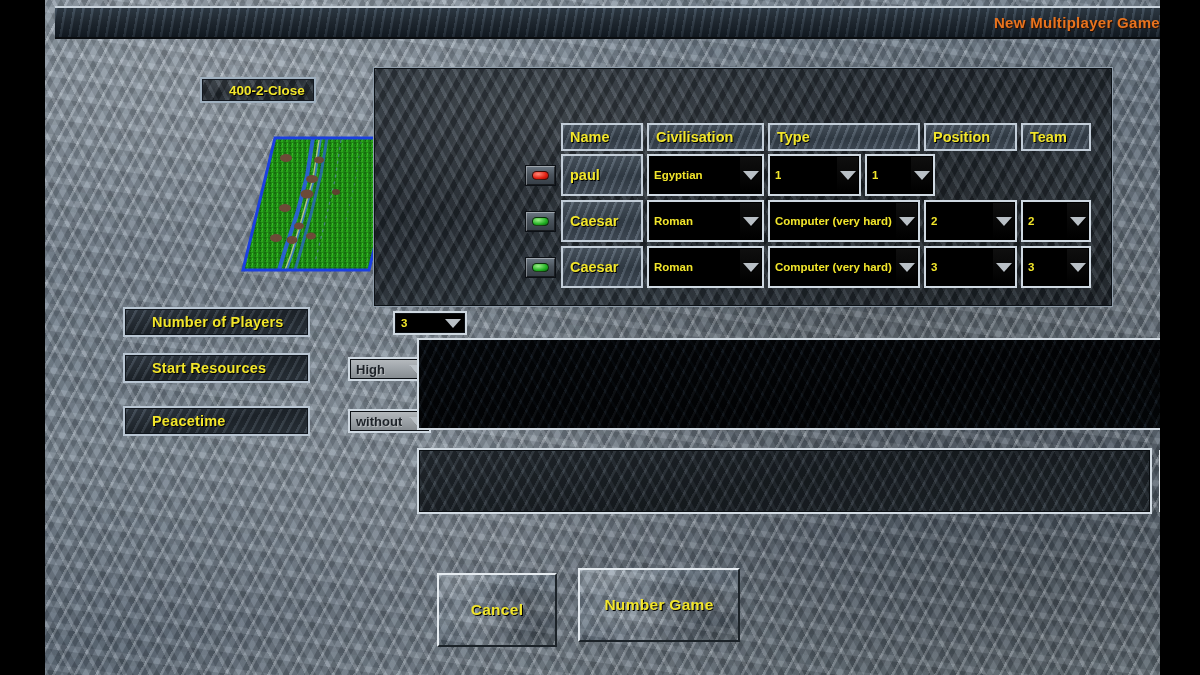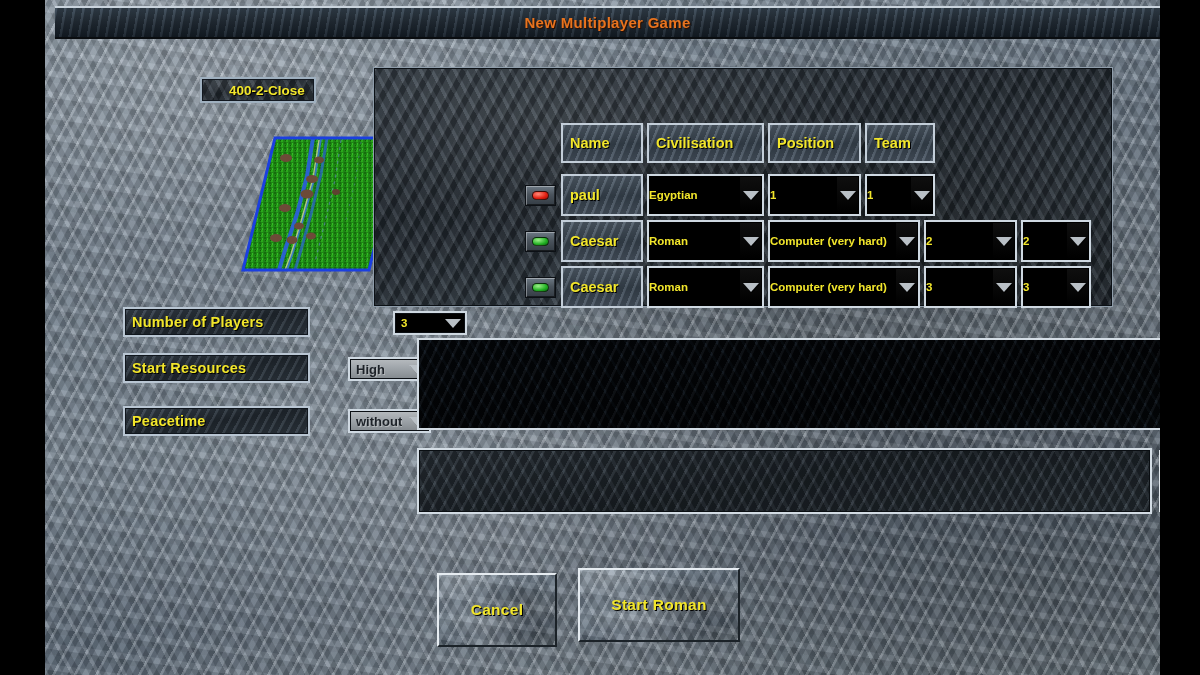--- a/index.html
+++ b/index.html
@@ -36,21 +36,21 @@
   
   #window {
     position: absolute; left: 45px; top: 0px;
     width: 1115px; height: 675px;
     overflow: hidden;
   }
   #titlebar {
     position: absolute; left: 10px; top: 6px; width: 1105px; height: 33px;
     border-top: 2px solid #c9d3dc;
     border-bottom: 2px solid #0a0d10;
-    display: flex; align-items: center; justify-content: center;
+    display: flex; align-items: center; justify-content: flex-end;
     background-color: #2e3a46;
     background-image:
       repeating-linear-gradient(100deg, rgba(255,255,255,.05) 0px, rgba(255,255,255,.05) 2px, rgba(0,0,0,.25) 3px, rgba(0,0,0,.25) 9px),
       linear-gradient(180deg, #3b4a58 0%, #27323d 50%, #16202a 100%);
   }
   #title-text {
     color: #e8731e; font-size: 15px; font-weight: bold;
     letter-spacing: .3px;
     text-shadow: 1px 1px 0 #2a1003;
   }
@@ -80,21 +80,21 @@
 
   
   .opt-row { position: absolute; left: 78px; height: 30px; }
   .opt-label {
     position: absolute; left: 0; top: 0; width: 187px; height: 30px;
     border: 2px solid #b9c6d3;
     display: flex; align-items: center;
   }
   .opt-label .lbl-inner {
     width:100%; height:100%; display:flex; align-items:center;
-    padding-left: 6px;
+    padding-left: 26px;
     border: 1px solid #10161d;
     background-color: #2b333b;
     background-image:
       repeating-linear-gradient(118deg, rgba(255,255,255,.06) 0px, rgba(255,255,255,.06) 2px, rgba(0,0,0,.24) 3px, rgba(0,0,0,.24) 8px),
       linear-gradient(172deg, #3b4652 0%, #242c34 50%, #333d47 100%);
   }
   .opt-label span {
     color: #f2e62b; font-size: 14.5px; font-weight: bold;
     text-shadow: 1px 1px 0 #000; letter-spacing: .2px;
   }
@@ -134,21 +134,21 @@
   
   #players-panel {
     position: absolute; left: 328px; top: 67px; width: 740px; height: 240px;
     border: 1px solid #8f9daa;
     box-shadow: inset 0 0 0 1px #0c1116;
   }
   #players-table {
     position: absolute; left: 145px; top: 55px;
   }
   .prow { display: flex; align-items: center; height: 42px; margin-bottom: 4px; }
-  .prow.header { height: 40px; margin-bottom: 11px; }
+  .prow.header { height: 28px; margin-bottom: 3px; }
 
   .led-cell { width: 42px; display: flex; align-items: center; justify-content: center; }
   .led-btn {
     width: 31px; height: 21px;
     border: 1px solid #0c1015;
     background: linear-gradient(180deg, #6e7a85 0%, #4b545d 45%, #343c44 100%);
     display: flex; align-items: center; justify-content: center;
     box-shadow: inset 1px 1px 0 rgba(255,255,255,.35), inset -1px -1px 0 rgba(0,0,0,.55);
   }
   .led {
@@ -183,21 +183,21 @@
     color: #f2e62b; font-size: 14.5px; font-weight: bold;
     text-shadow: 1px 1px 0 #000;
   }
 
   .tdd {
     border: 2px solid #cfd9e2;
     position: relative; display: flex; align-items: center;
     background: #000;
   }
   .tdd .tdd-val {
-    color: #f2e62b; font-size: 11.5px; font-weight: bold;
+    padding-left: 5px; color: #f2e62b; font-size: 11.5px; font-weight: bold;
     text-shadow: 1px 1px 0 #000; white-space: nowrap; overflow: hidden;
   }
   .tdd .tdd-arrow {
     position: absolute; right: 1px; top: 1px; bottom: 1px; width: 21px;
     display: flex; align-items: center; justify-content: center;
     background: linear-gradient(180deg, rgba(255,255,255,.06), rgba(0,0,0,.25));
   }
   .tdd .tdd-arrow i {
     display:block; width:0; height:0;
     border-left: 8px solid transparent; border-right: 8px solid transparent;
@@ -386,20 +386,23 @@
     <div id="players-table">
 
       <div class="prow header">
         <div class="led-cell"></div>
         <div class="cell hcell hcell-bg c-name">
           <span>Name</span>
         </div>
         <div class="cell hcell hcell-bg c-civ">
           <span>Civilisation</span>
         </div>
+        <div class="cell hcell hcell-bg c-type">
+          <span>Type</span>
+        </div>
         <div class="cell hcell hcell-bg c-pos">
           <span>Position</span>
         </div>
         <div class="cell hcell hcell-bg c-team">
           <span>Team</span>
         </div>
       </div>
 
       <div class="prow">
         <div class="led-cell">
@@ -517,20 +520,20 @@
     
   </div>
 
   <div id="cancel-button" class="action-btn rock">
     <div class="btn-inner">
       <span>Cancel</span>
     </div>
   </div>
   <div id="start-game-button" class="action-btn rock">
     <div class="btn-inner">
-      <span>Start Roman</span>
+      <span>Number Game</span>
     </div>
   </div>
 
 </div>
 
 <div id="bar-left" class="blackbar"></div>
 <div id="bar-right" class="blackbar"></div>
 
 </body></html>

